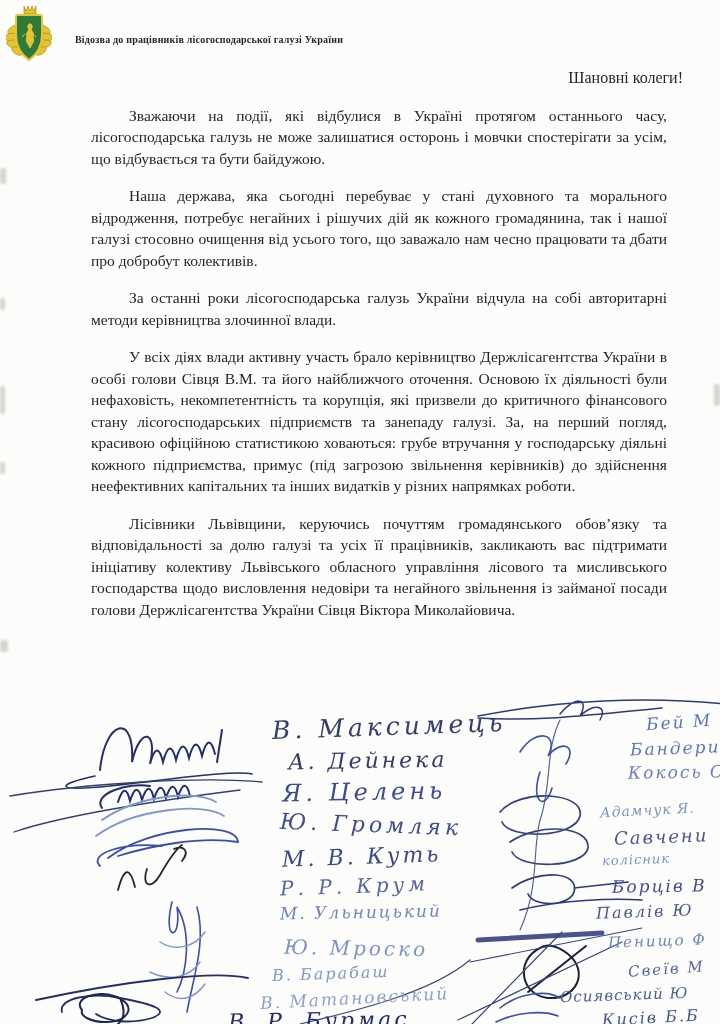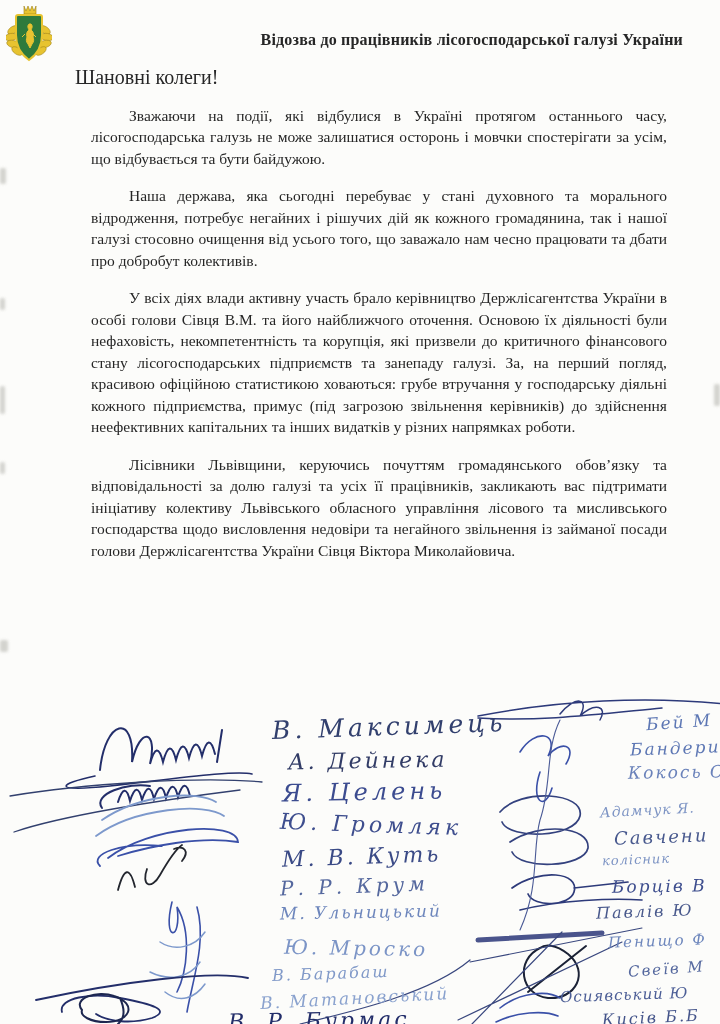--- a/index.html
+++ b/index.html
@@ -17,25 +17,25 @@
   }
   
   .emblem{position:absolute;left:6px;top:4px;width:46px;height:64px;}
   
   .doc-body{
     position:absolute;left:75px;right:37px;top:30px;
     font-size:15.5px;line-height:21.5px;
     text-align:justify;
   }
   .doc-title{
-    text-align:right;font-weight:600;font-size:16px;line-height:20px;
+    text-align:left;font-weight:600;font-size:10px;line-height:20px;
     margin:0 0 8px 0;letter-spacing:0.2px;
   }
   .doc-salutation{
-    text-align:left;margin:17px 0 15px 0;font-size:20px;
+    text-align:right;margin:17px 0 15px 0;font-size:16px;
   }
   .doc-body p.para{margin:16px;text-indent:38px;}
   .doc-closing{margin-top:50px !important;}
   
   .smudge{position:absolute;background:#c9c9c4;filter:blur(1.5px);opacity:.8;border-radius:2px;}
   
   .sig-zone{position:absolute;left:0;top:690px;width:720px;height:334px;}
   .sig-svg{position:absolute;left:0;top:0;}
   .sig-name{
     position:absolute;
@@ -103,20 +103,21 @@
   <div class="smudge" style="left:0;top:386px;width:5px;height:28px;"></div>
   <div class="smudge" style="left:0;top:462px;width:5px;height:12px;"></div>
   <div class="smudge" style="left:0;top:640px;width:8px;height:12px;"></div>
   <div class="smudge" style="left:714px;top:384px;width:6px;height:22px;"></div>
 
   <div class="doc-body">
     <div class="doc-title">Відозва до працівників лісогосподарської галузі України</div>
     <div class="doc-salutation">Шановні колеги!</div>
     <p class="para">Зважаючи на події, які відбулися в Україні протягом останнього часу, лісогосподарська галузь не може залишатися осторонь і мовчки спостерігати за усім, що відбувається та бути байдужою.</p>
     <p class="para">Наша держава, яка сьогодні перебуває у стані духовного та морального відродження,  потребує негайних і рішучих дій як кожного громадянина, так і нашої галузі стосовно очищення від усього того, що заважало нам чесно працювати та дбати про добробут колективів.</p>
+    <p class="para">За останні роки лісогосподарська галузь України відчула на собі авторитарні методи керівництва злочинної влади.</p>
     <p class="para">У всіх діях влади активну участь брало керівництво Держлісагентства України в особі голови Сівця В.М. та його найближчого оточення. Основою їх діяльності  були нефаховість, некомпетентність та корупція, які призвели до критичного фінансового стану лісогосподарських підприємств та занепаду галузі. За, на перший погляд, красивою офіційною статистикою ховаються: грубе втручання у господарську діяльні кожного підприємства, примус (під загрозою звільнення керівників) до здійснення неефективних капітальних та інших видатків у різних напрямках роботи.</p>
     <p class="para">Лісівники Львівщини, керуючись почуттям громадянського обов’язку та відповідальності за долю галузі та усіх її працівників, закликають вас підтримати ініціативу колективу Львівського обласного управління лісового та мисливського господарства щодо висловлення недовіри та негайного звільнення із займаної посади голови Держлісагентства України Сівця Віктора Миколайовича.</p>
   </div>
 
   <div class="sig-zone">
 
     <svg class="sig-svg" width="720" height="334" viewBox="0 0 720 334" aria-hidden="true">
       <g fill="none" stroke-linecap="round">
 
         <path d="M100,80 C105,30 135,22 132,72 C140,36 158,40 150,74 q7,-26 13,-2 q7,-26 13,-2 q7,-26 13,-2 q7,-26 13,-2 q7,-26 13,-2 M222,40 l-5,32" stroke="#232e6a" stroke-width="2"></path>

